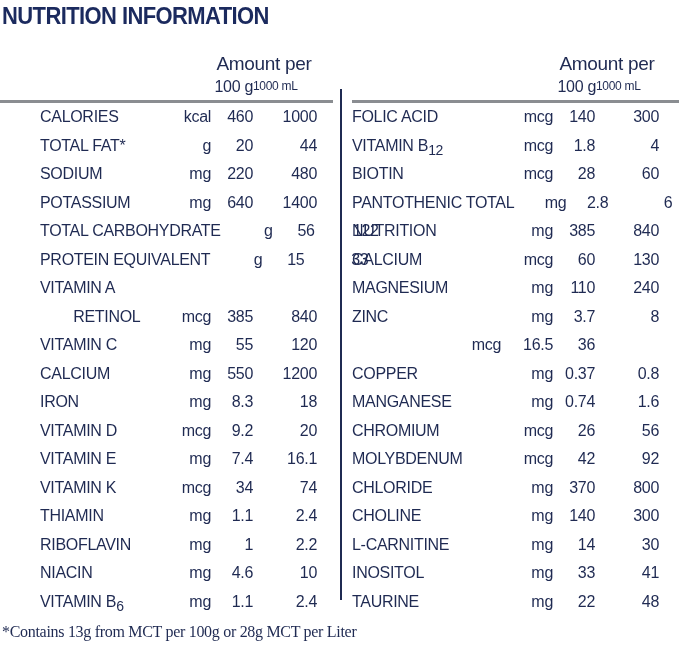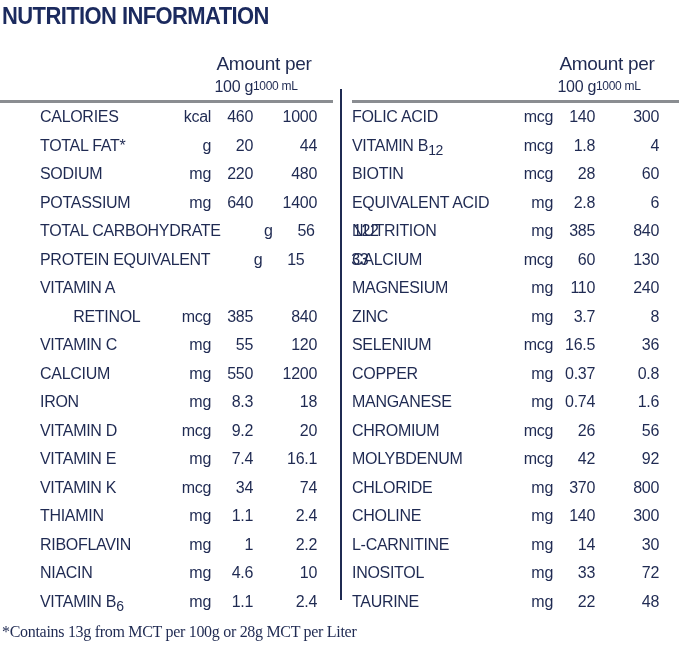--- a/index.html
+++ b/index.html
@@ -207,21 +207,21 @@
           <span class="c-v1">1.8</span>
           <span class="c-v2">4</span>
         </div>
           <div class="row">
           <span class="c-label"><span>BIOTIN</span><sub></sub></span>
           <span class="c-unit">mcg</span>
           <span class="c-v1">28</span>
           <span class="c-v2">60</span>
         </div>
           <div class="row">
-          <span class="c-label"><span>EQUIVALENT ACID</span><sub></sub></span>
+          <span class="c-label"><span>PANTOTHENIC TOTAL</span><sub></sub></span>
           <span class="c-unit">mg</span>
           <span class="c-v1">2.8</span>
           <span class="c-v2">6</span>
         </div>
           <div class="row">
           <span class="c-label"><span>NUTRITION</span><sub></sub></span>
           <span class="c-unit">mg</span>
           <span class="c-v1">385</span>
           <span class="c-v2">840</span>
         </div>
@@ -237,21 +237,20 @@
           <span class="c-v1">110</span>
           <span class="c-v2">240</span>
         </div>
           <div class="row">
           <span class="c-label"><span>ZINC</span><sub></sub></span>
           <span class="c-unit">mg</span>
           <span class="c-v1">3.7</span>
           <span class="c-v2">8</span>
         </div>
           <div class="row">
-          <span class="c-label"><span>SELENIUM</span><sub></sub></span>
           <span class="c-unit">mcg</span>
           <span class="c-v1">16.5</span>
           <span class="c-v2">36</span>
         </div>
           <div class="row">
           <span class="c-label"><span>COPPER</span><sub></sub></span>
           <span class="c-unit">mg</span>
           <span class="c-v1">0.37</span>
           <span class="c-v2">0.8</span>
         </div>
@@ -288,21 +287,21 @@
           <div class="row">
           <span class="c-label"><span>L-CARNITINE</span><sub></sub></span>
           <span class="c-unit">mg</span>
           <span class="c-v1">14</span>
           <span class="c-v2">30</span>
         </div>
           <div class="row">
           <span class="c-label"><span>INOSITOL</span><sub></sub></span>
           <span class="c-unit">mg</span>
           <span class="c-v1">33</span>
-          <span class="c-v2">72</span>
+          <span class="c-v2">41</span>
         </div>
           <div class="row">
           <span class="c-label"><span>TAURINE</span><sub></sub></span>
           <span class="c-unit">mg</span>
           <span class="c-v1">22</span>
           <span class="c-v2">48</span>
         </div>
         </div>
     </section>
 

